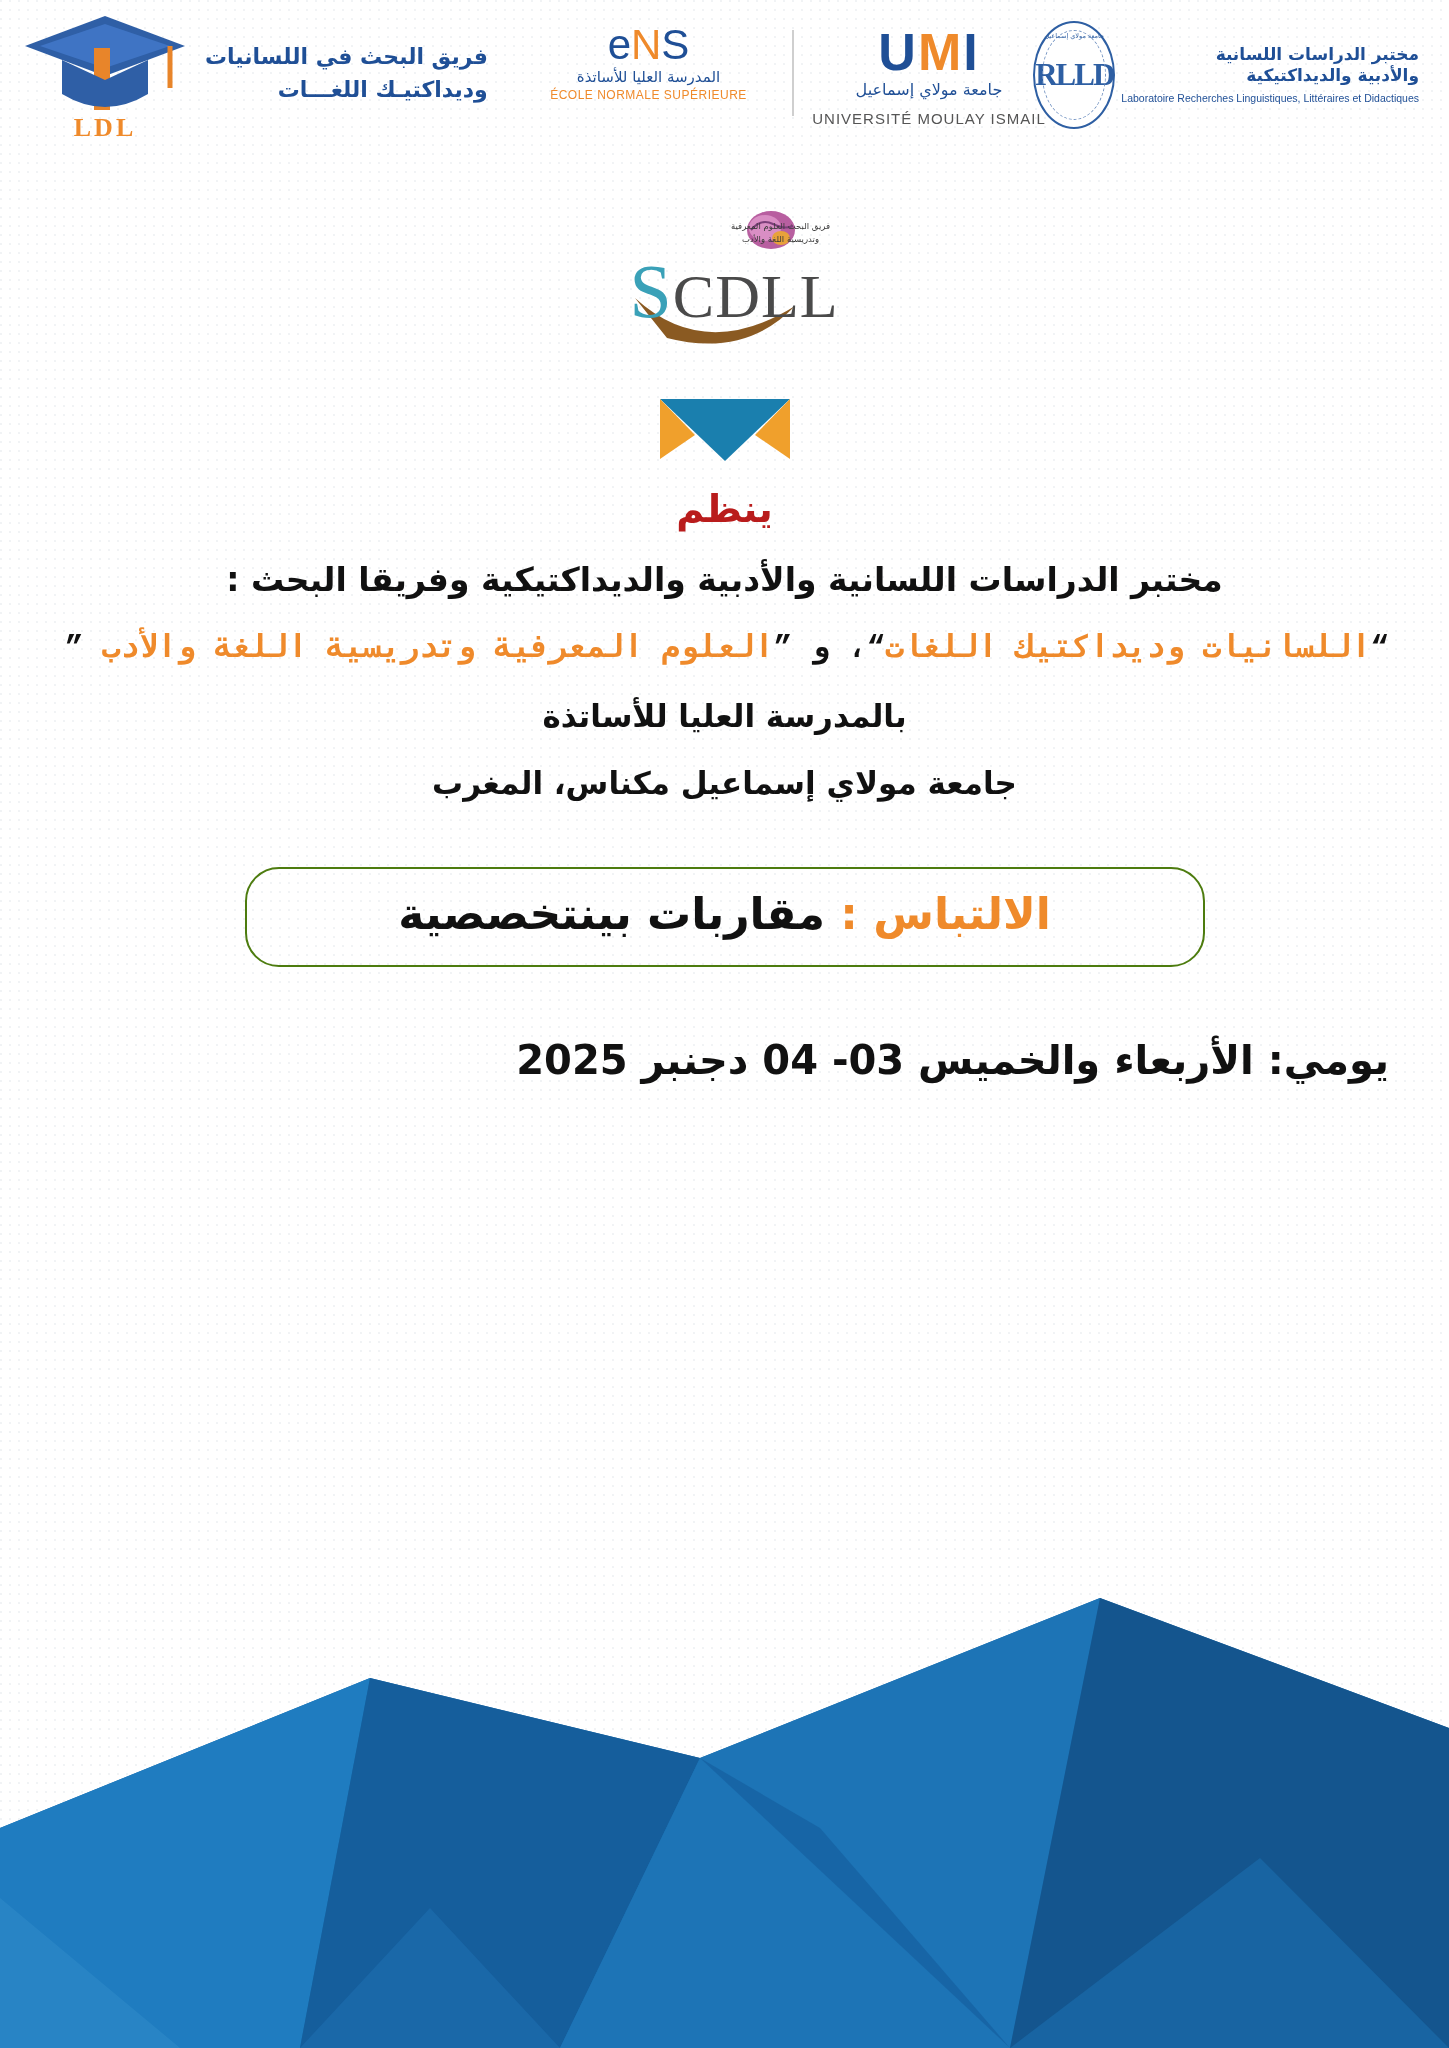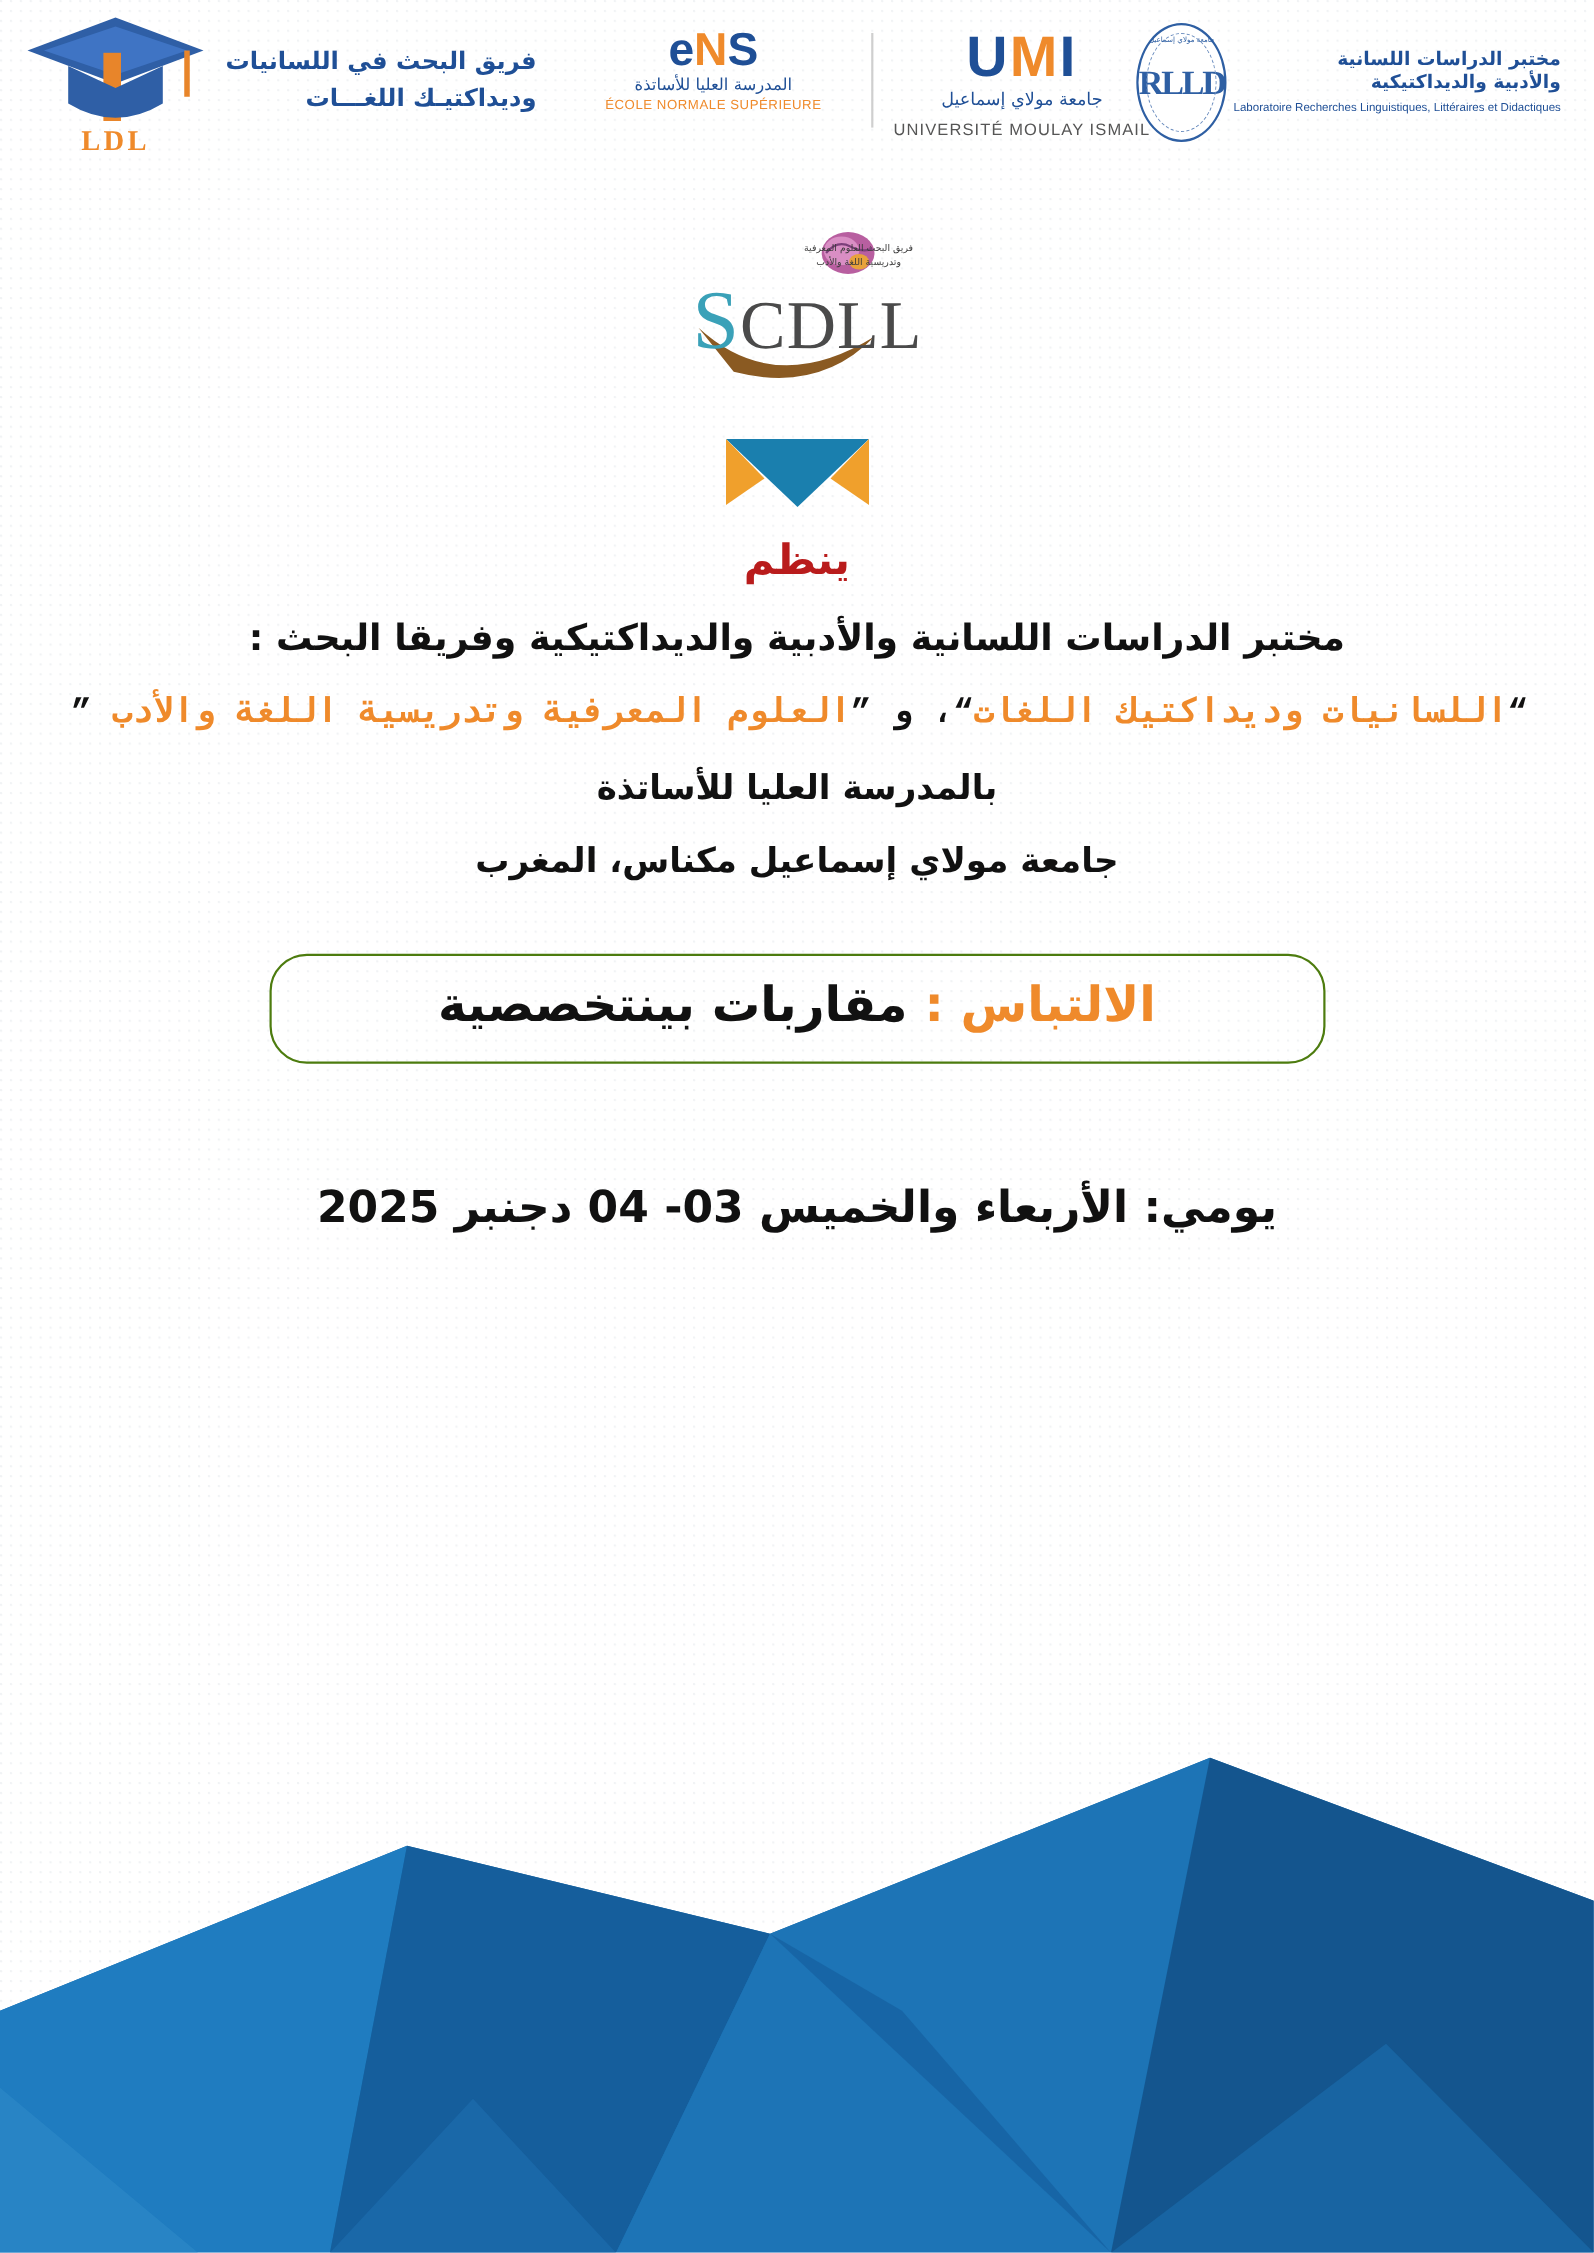--- a/index.html
+++ b/index.html
@@ -148,21 +148,21 @@
 
   .logo-ens {
     position: absolute;
     top: 24px;
     right: 678px;
     width: 245px;
     text-align: center;
   }
   .ens-mark {
     font-family: "Liberation Sans", sans-serif;
-    font-weight: bold;
+    font-weight: normal;
     font-size: 42px;
     color: #ef8a2b;
     line-height: 1;
   }
   .ens-mark .blue { color: #1f4f96; }
   .ens-ar {
     font-family: "DejaVu Sans", sans-serif;
     font-size: 15px;
     color: #1f4f96;
     margin-top: 2px;
@@ -295,26 +295,26 @@
   .theme-text {
     font-family: "DejaVu Sans", sans-serif;
     font-weight: bold;
     font-size: 44px;
     color: #111;
     line-height: 1.3;
   }
   .theme-text .orange { color: #ef8a2b; }
 
   .dates {
-    margin-top: 108px;
+    margin-top: 70px;
     font-family: "DejaVu Sans", sans-serif;
     font-weight: bold;
     font-size: 40px;
     color: #111;
-    text-align: center;
+    text-align: right;
   }
 
   
   .bottom-art {
     position: absolute;
     left: 0;
     bottom: 0;
     width: 1449px;
     height: 620px;
     z-index: 1;

